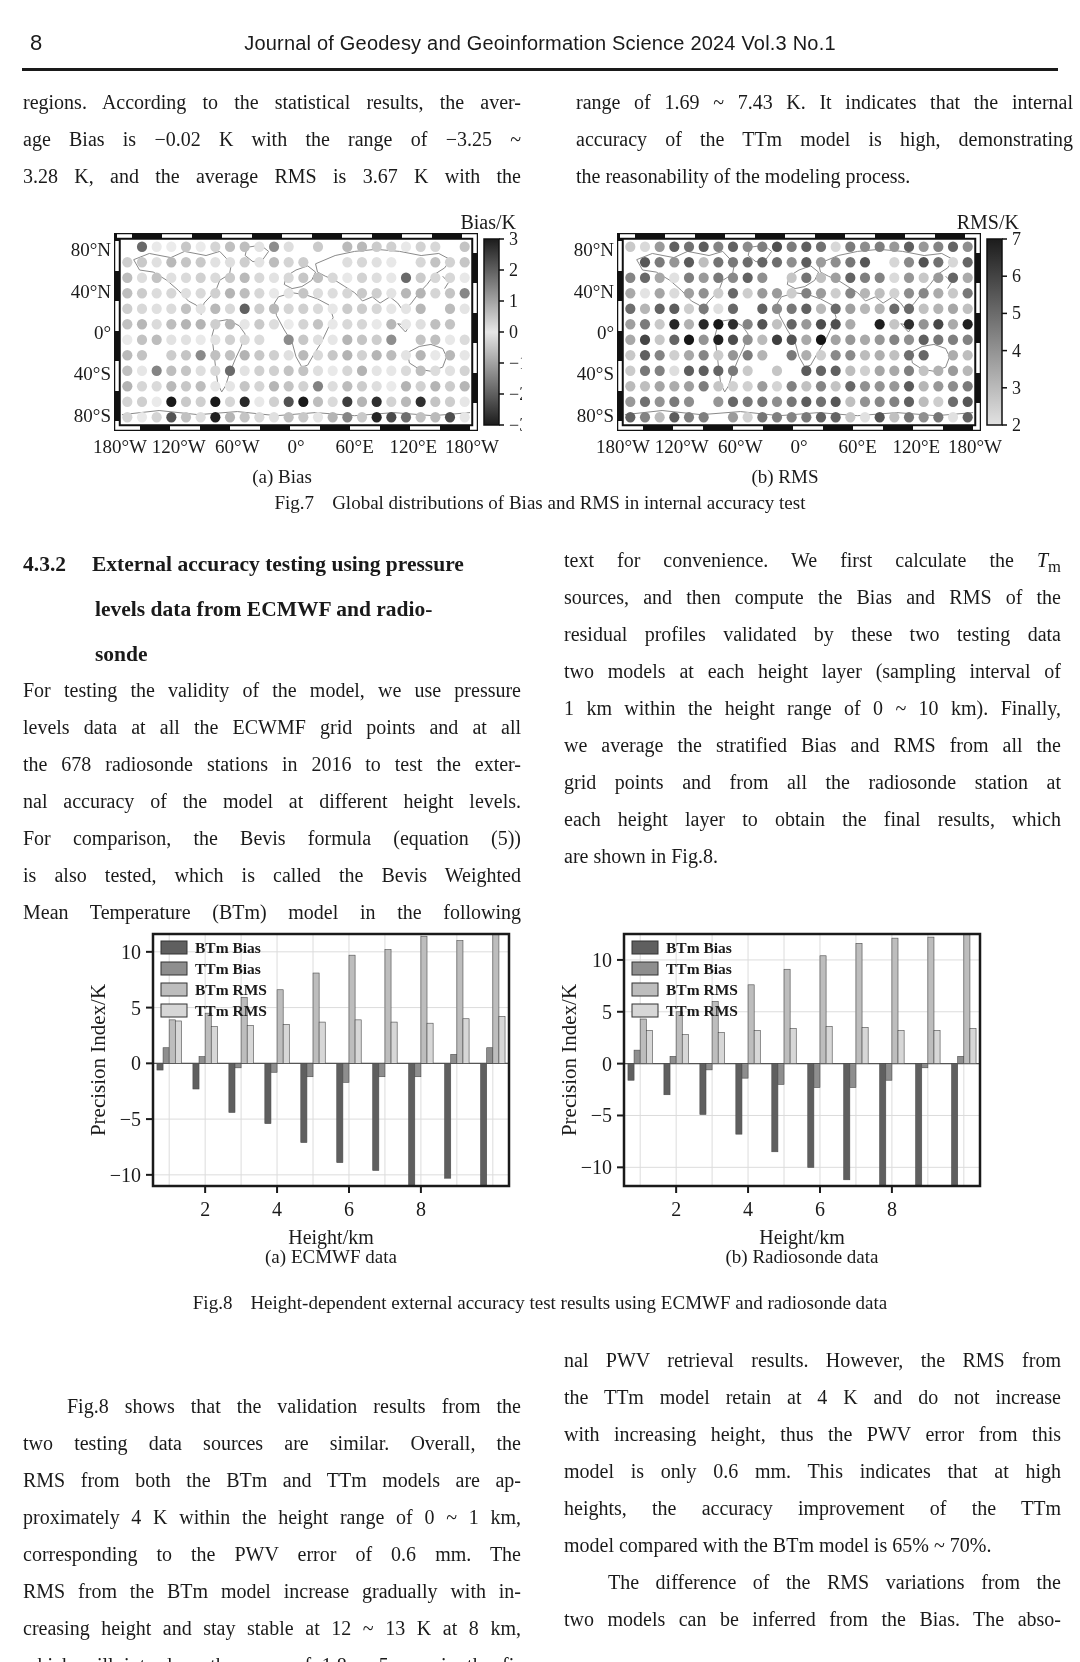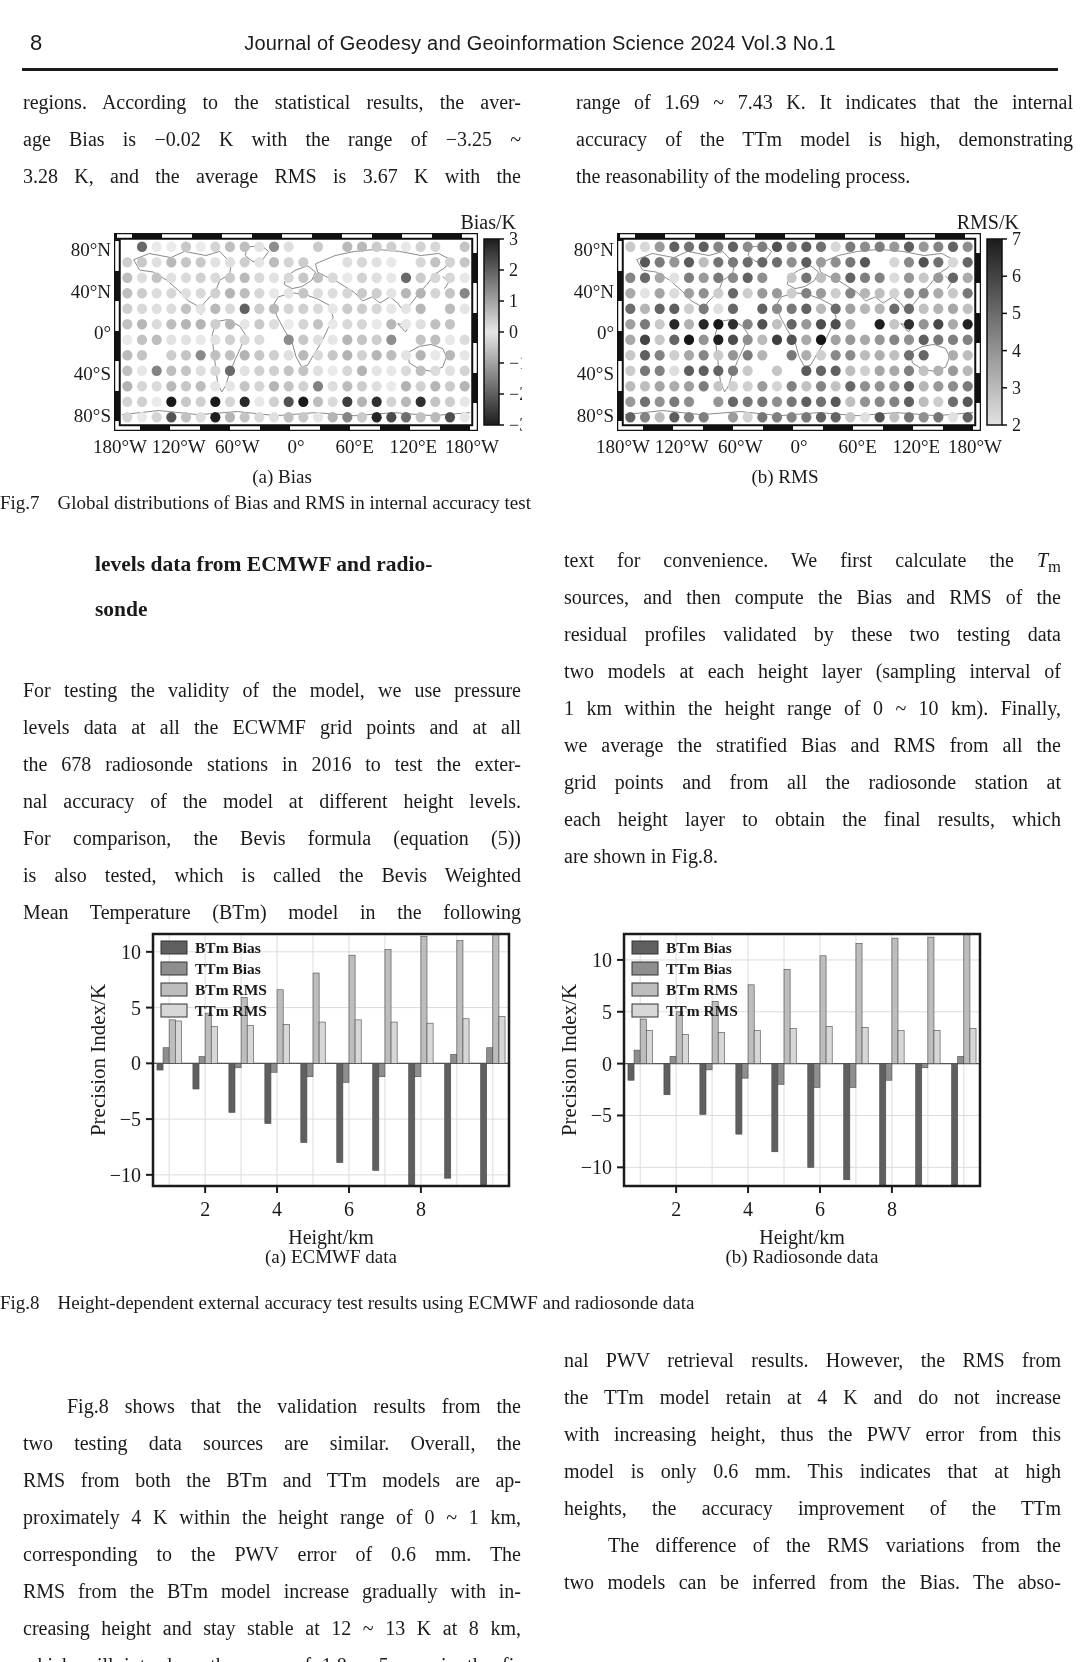--- a/index.html
+++ b/index.html
@@ -24,21 +24,21 @@
   #col2-para{left:564px;top:542px;width:497px;}
   #bottom-left{left:23px;top:1388px;width:498px;}
   #bottom-right{left:564px;top:1342px;width:497px;}
   
   #section-heading{left:23px;top:542px;width:498px;font-weight:bold;font-size:21.5px;}
   #section-heading .hline{line-height:45px;}
   #section-heading .hline.cont{padding-left:72px;}
   #section-heading .secnum{margin-right:26px;}
   
   .subcap{font-size:19px;text-align:center;}
-  .figcap{font-size:19px;text-align:left;width:100%;}
+  .figcap{font-size:19px;text-align:center;width:100%;}
   .figcap .figlabel{margin-right:18px;}
   #fig7-subcap-a{left:42px;top:466px;width:480px;}
   #fig7-subcap-b{left:545px;top:466px;width:480px;}
   #fig7-caption{left:0;top:492px;}
   #fig8-subcap-a{left:121px;top:1246px;width:420px;}
   #fig8-subcap-b{left:592px;top:1246px;width:420px;}
   #fig8-caption{left:0;top:1292px;}
   svg text{font-family:"Liberation Serif",serif;fill:#1a1a1a;}
 </style>
 </head>
@@ -715,20 +715,21 @@
       <text x="467" y="218" font-size="18">2</text>
       <text x="474" y="16" font-size="20" text-anchor="end">RMS/K</text>
     </svg></div>
 <div class="abs subcap" id="fig7-subcap-a">(a) Bias</div>
 <div class="abs subcap" id="fig7-subcap-b">(b) RMS</div>
 <div class="abs figcap" id="fig7-caption">
   <span class="figlabel">Fig.7</span><span>Global distributions of Bias and RMS in internal accuracy test</span>
 </div>
 
 <div class="abs" id="section-heading">
+  <div class="hline"><span class="secnum">4.3.2</span><span>External accuracy testing using pressure</span></div>
   <div class="hline cont">levels data from ECMWF and radio-</div>
   <div class="hline cont">sonde</div>
 </div>
 
 <div class="abs col" id="col1-para">
     <div class="tline just">For testing the validity of the model, we use pressure</div>
     <div class="tline just">levels data at all the ECWMF grid points and at all</div>
     <div class="tline just">the 678 radiosonde stations in 2016 to test the exter-</div>
     <div class="tline just">nal accuracy of the model at different height levels.</div>
     <div class="tline just">For comparison, the Bevis formula (equation (5))</div>
@@ -952,15 +953,16 @@
     <div class="tline just">RMS from the BTm model increase gradually with in-</div>
     <div class="tline just">creasing height and stay stable at 12 ~ 13 K at 8 km,</div>
     <div class="tline just">which will introduce the error of 1.8 ~ 5 mm in the fi-</div>
   </div>
 <div class="abs col" id="bottom-right">
     <div class="tline just">nal PWV retrieval results. However, the RMS from</div>
     <div class="tline just">the TTm model retain at 4 K and do not increase</div>
     <div class="tline just">with increasing height, thus the PWV error from this</div>
     <div class="tline just">model is only 0.6 mm. This indicates that at high</div>
     <div class="tline just">heights, the accuracy improvement of the TTm</div>
+    <div class="tline">model compared with the BTm model is 65% ~ 70%.</div>
     <div class="tline just ind">The difference of the RMS variations from the</div>
     <div class="tline just">two models can be inferred from the Bias. The abso-</div>
   </div>
 
 </body></html>

